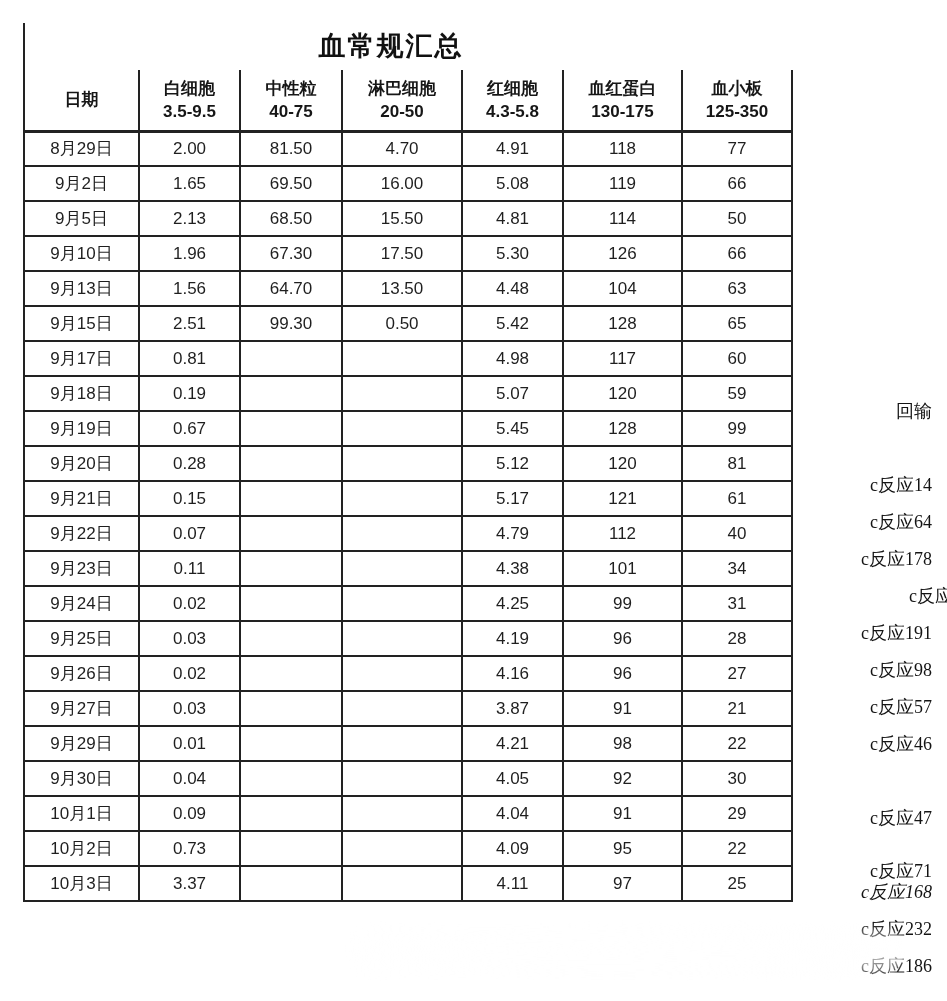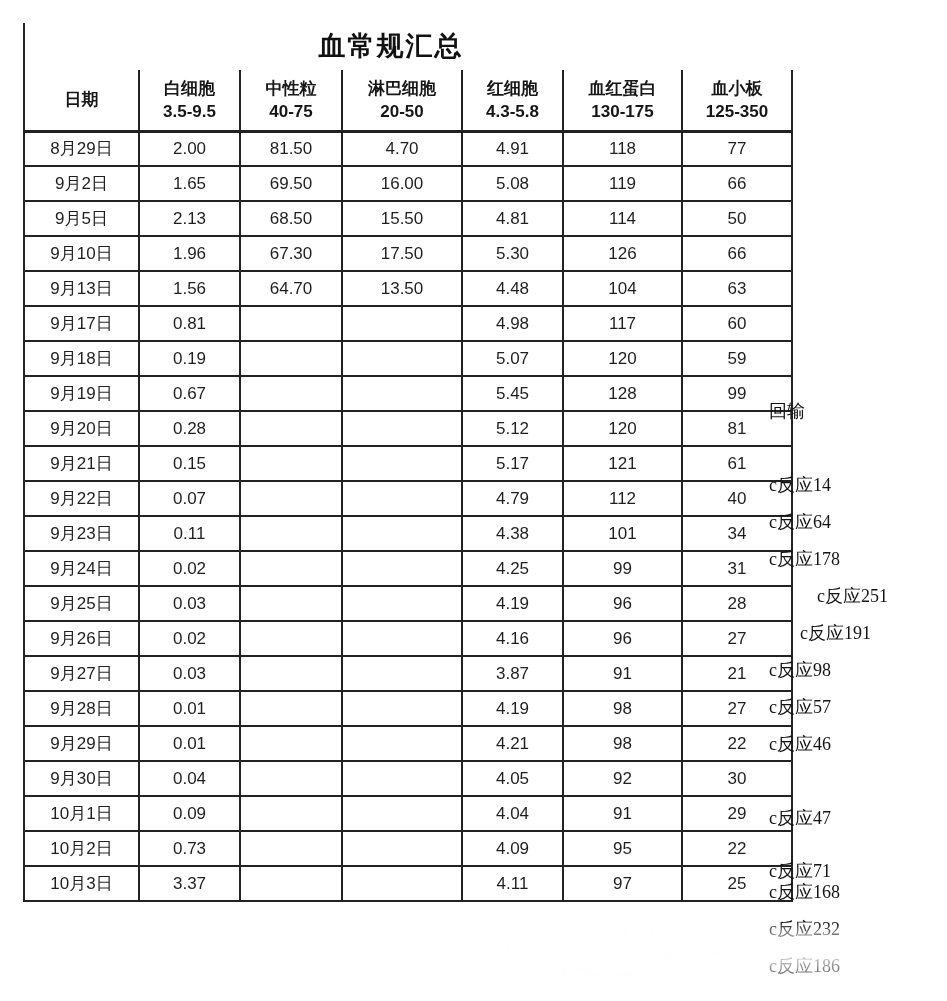--- a/index.html
+++ b/index.html
@@ -74,25 +74,25 @@
     font-size: 17px;
     color: var(--normal);
     background: var(--bg);
   }
   td.date-cell { color: #1c1c1c; }
   td.abnormal { color: var(--abnormal); }
   td.normal { color: var(--normal); }
   .notes-layer { position: absolute; left: 0; top: 0; width: 947px; height: 1001px; pointer-events: none; }
   .note {
     position: absolute;
-    left: 769px;
+    left: 792px;
     width: 140px;
     height: 37px;
     line-height: 37px;
-    text-align: left;
+    text-align: right;
     font-size: 18px;
     color: #141414;
     white-space: nowrap;
   }
   .note-serif { font-family: "Liberation Serif", serif; }
   .watermark {
     position: absolute;
     left: 345px;
     top: 924px;
     width: 560px;
@@ -194,20 +194,29 @@
         <tr>
           <td class="date-cell">9月13日</td>
           <td class="value-cell abnormal">1.56</td>
           <td class="value-cell normal">64.70</td>
           <td class="value-cell abnormal">13.50</td>
           <td class="value-cell normal">4.48</td>
           <td class="value-cell abnormal">104</td>
           <td class="value-cell abnormal">63</td>
         </tr>
         <tr>
+          <td class="date-cell">9月15日</td>
+          <td class="value-cell abnormal">2.51</td>
+          <td class="value-cell abnormal">99.30</td>
+          <td class="value-cell abnormal">0.50</td>
+          <td class="value-cell normal">5.42</td>
+          <td class="value-cell abnormal">128</td>
+          <td class="value-cell abnormal">65</td>
+        </tr>
+        <tr>
           <td class="date-cell">9月17日</td>
           <td class="value-cell abnormal">0.81</td>
           <td class="value-cell normal"></td>
           <td class="value-cell normal"></td>
           <td class="value-cell normal">4.98</td>
           <td class="value-cell abnormal">117</td>
           <td class="value-cell abnormal">60</td>
         </tr>
         <tr>
           <td class="date-cell">9月18日</td>
@@ -291,29 +300,20 @@
           <td class="value-cell abnormal">27</td>
         </tr>
         <tr>
           <td class="date-cell">9月27日</td>
           <td class="value-cell abnormal">0.03</td>
           <td class="value-cell normal"></td>
           <td class="value-cell normal"></td>
           <td class="value-cell abnormal">3.87</td>
           <td class="value-cell abnormal">91</td>
           <td class="value-cell abnormal">21</td>
-        </tr>
-        <tr>
-          <td class="date-cell">9月28日</td>
-          <td class="value-cell abnormal">0.01</td>
-          <td class="value-cell normal"></td>
-          <td class="value-cell normal"></td>
-          <td class="value-cell abnormal">4.19</td>
-          <td class="value-cell abnormal">98</td>
-          <td class="value-cell abnormal">27</td>
         </tr>
         <tr>
           <td class="date-cell">9月29日</td>
           <td class="value-cell abnormal">0.01</td>
           <td class="value-cell normal"></td>
           <td class="value-cell normal"></td>
           <td class="value-cell abnormal">4.21</td>
           <td class="value-cell abnormal">98</td>
           <td class="value-cell abnormal">22</td>
         </tr>
@@ -361,20 +361,20 @@
       <div class="note note-serif" style="top: 467px;">c反应14</div>
       <div class="note note-serif" style="top: 504px;">c反应64</div>
       <div class="note note-serif" style="top: 541px;">c反应178</div>
       <div class="note note-serif" style="top: 578px; margin-left: 48px;">c反应251</div>
       <div class="note note-serif" style="top: 615px; padding-left: 31px;">c反应191</div>
       <div class="note note-serif" style="top: 652px;">c反应98</div>
       <div class="note note-serif" style="top: 689px;">c反应57</div>
       <div class="note note-serif" style="top: 726px;">c反应46</div>
       <div class="note note-serif" style="top: 800px;">c反应47</div>
       <div class="note note-serif" style="top: 837px; margin-top: 16px;">c反应71</div>
-      <div class="note note-serif" style="top: 874px;">c反应168</div>
+      <div class="note note-serif" style="top: 874px; font-style: italic;">c反应168</div>
       <div class="note note-serif" style="top: 911px;">c反应232</div>
       <div class="note note-serif" style="top: 948px;">c反应186</div>
     </div>
 
   <div class="watermark"></div>
 
 </div>
 
 </body></html>

